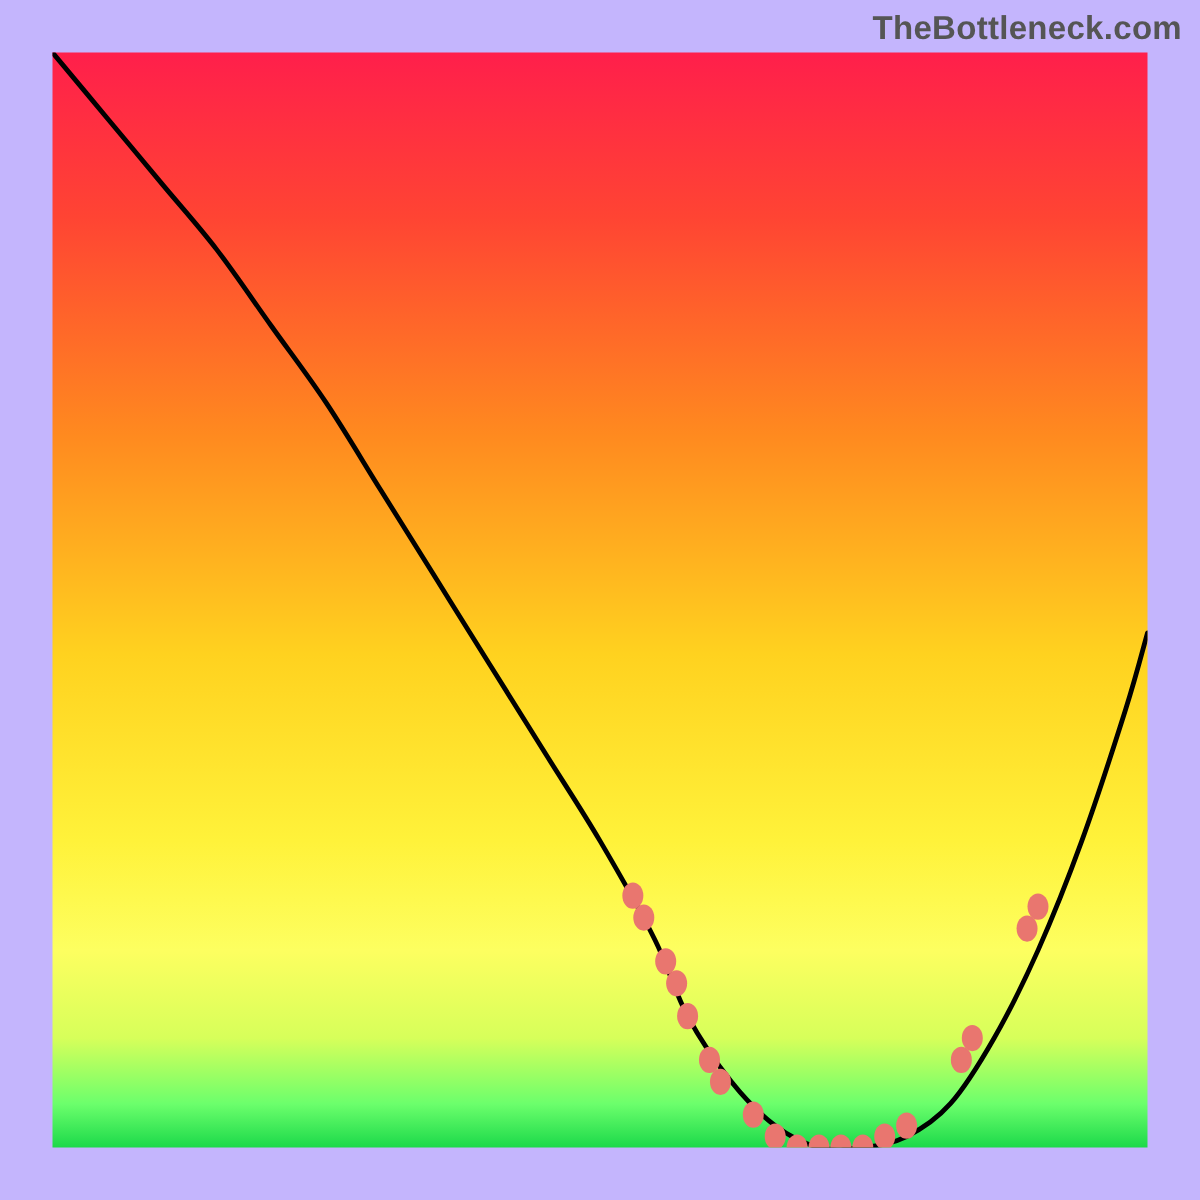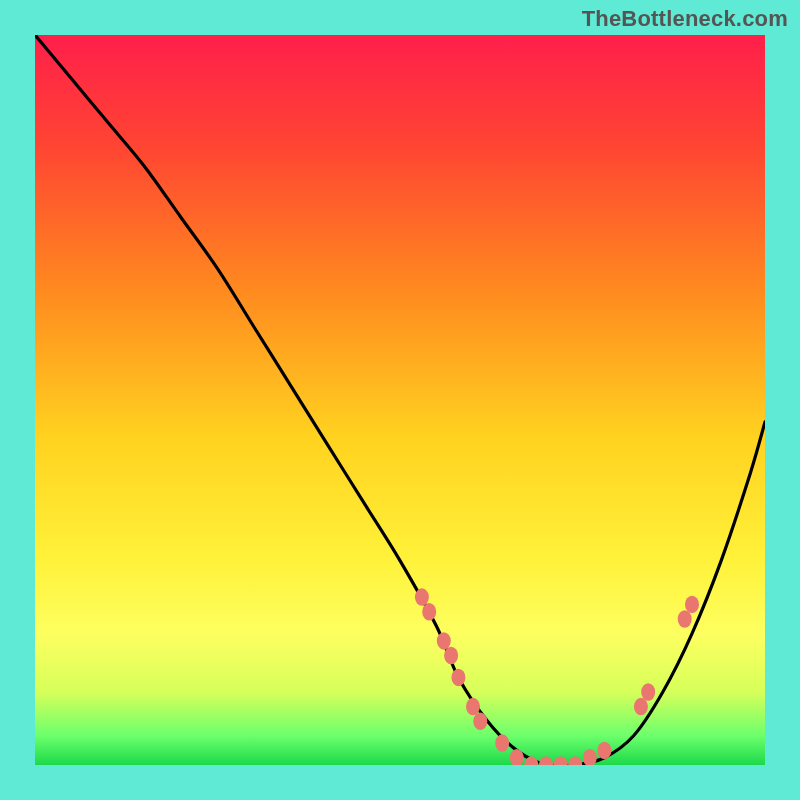--- a/index.html
+++ b/index.html
@@ -10,21 +10,21 @@
     background: #000;
     overflow: hidden;
     font-family: Arial, Helvetica, sans-serif;
   }
   .frame {
     position: absolute;
     left: 0;
     top: 0;
     width: 800px;
     height: 800px;
-    background: #5eead4;
+    background: #c4b5fd;
   }
   .watermark {
     position: absolute;
     top: 6px;
     right: 12px;
     color: #555;
     font-size: 22px;
     font-weight: 600;
     letter-spacing: 0.2px;
     user-select: none;

